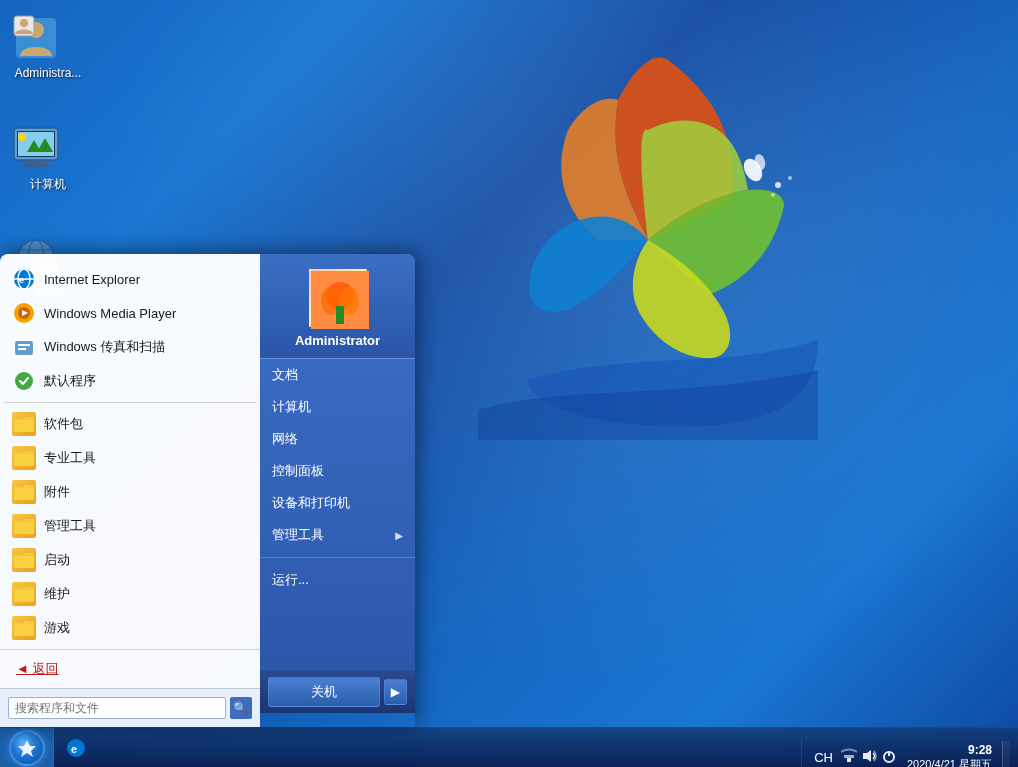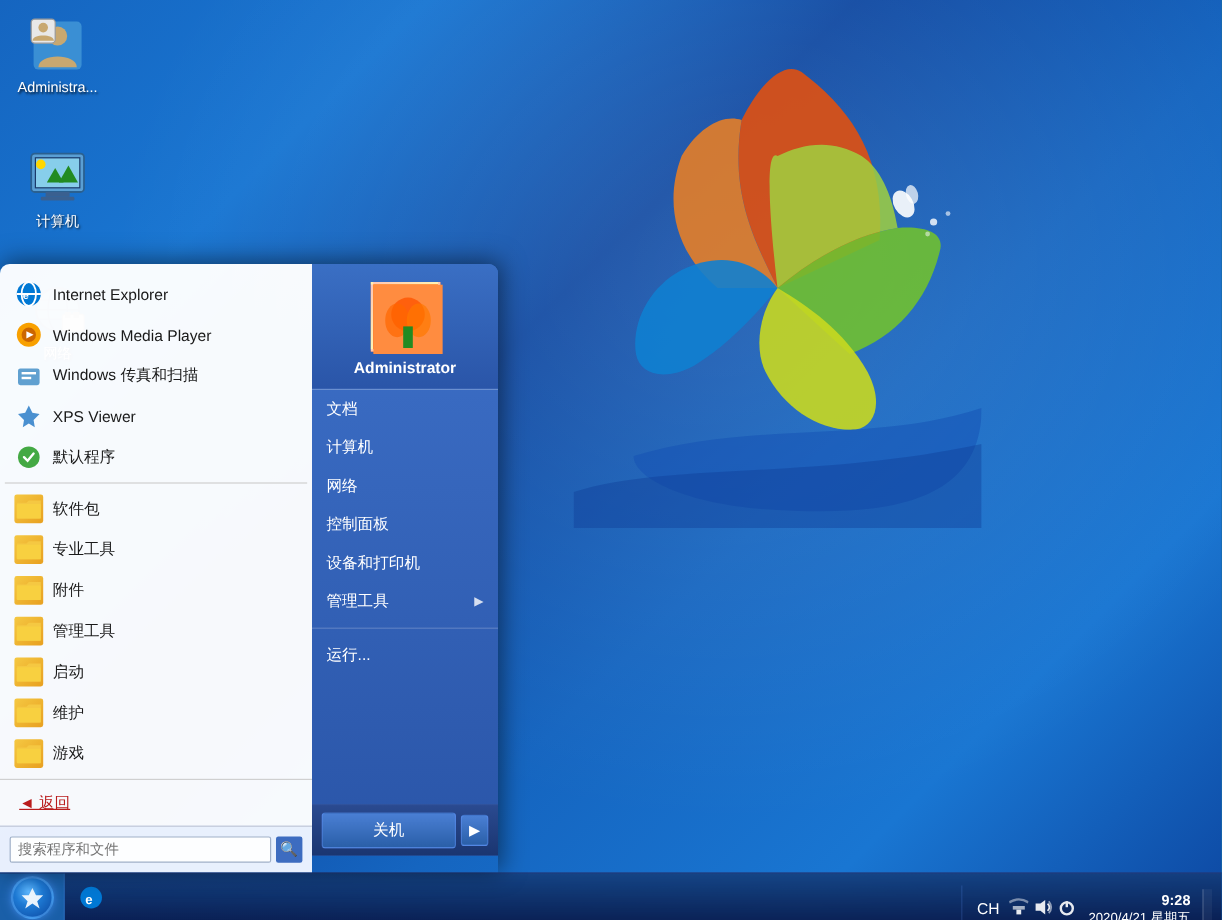--- a/index.html
+++ b/index.html
@@ -19,21 +19,20 @@
       position: relative;
       background: linear-gradient(135deg, #1565c0 0%, #1976d2 20%, #0d47a1 40%, #1565c0 60%, #1976d2 80%, #0d47a1 100%);
       overflow: hidden;
     }
 
     
     .desktop-icon {
       position: absolute;
       display: flex;
       flex-direction: column;
-      align-items: center;
       width: 80px;
       cursor: pointer;
       padding: 4px;
     }
     .desktop-icon .icon-img {
       width: 48px;
       height: 48px;
       margin-bottom: 4px;
     }
     .desktop-icon .icon-label {
@@ -450,28 +449,20 @@
           <div class="item-icon">
             <svg width="22" height="22" viewBox="0 0 22 22">
               <rect x="2" y="5" width="18" height="14" rx="2" fill="#60a0d0"></rect>
               <rect x="5" y="8" width="12" height="2" fill="white"></rect>
               <rect x="5" y="12" width="8" height="2" fill="white"></rect>
             </svg>
           </div>
           <span>Windows 传真和扫描</span>
         </div>
 
-        <div class="menu-item">
-          <div class="item-icon">
-            <svg width="22" height="22" viewBox="0 0 22 22">
-              <polygon points="11,2 14,8 20,9 15,14 16,20 11,17 6,20 7,14 2,9 8,8" fill="#4a90d0"></polygon>
-            </svg>
-          </div>
-          <span>XPS Viewer</span>
-        </div>
 
         <div class="menu-item">
           <div class="item-icon">
             <svg width="22" height="22" viewBox="0 0 22 22">
               <circle cx="11" cy="11" r="9" fill="#30a030" opacity="0.9"></circle>
               <path d="M7,11 L10,14 L15,8" stroke="white" stroke-width="2" fill="none" stroke-linecap="round"></path>
             </svg>
           </div>
           <span>默认程序</span>
         </div>

